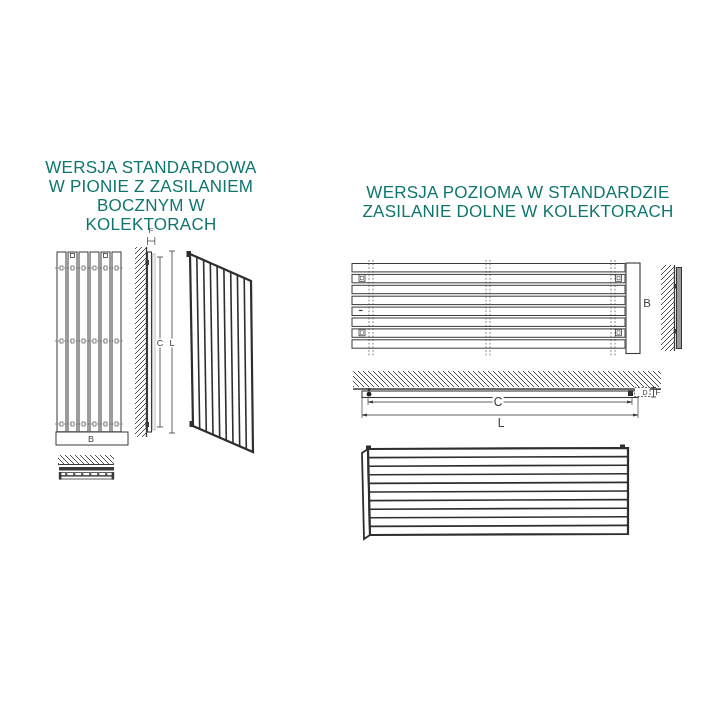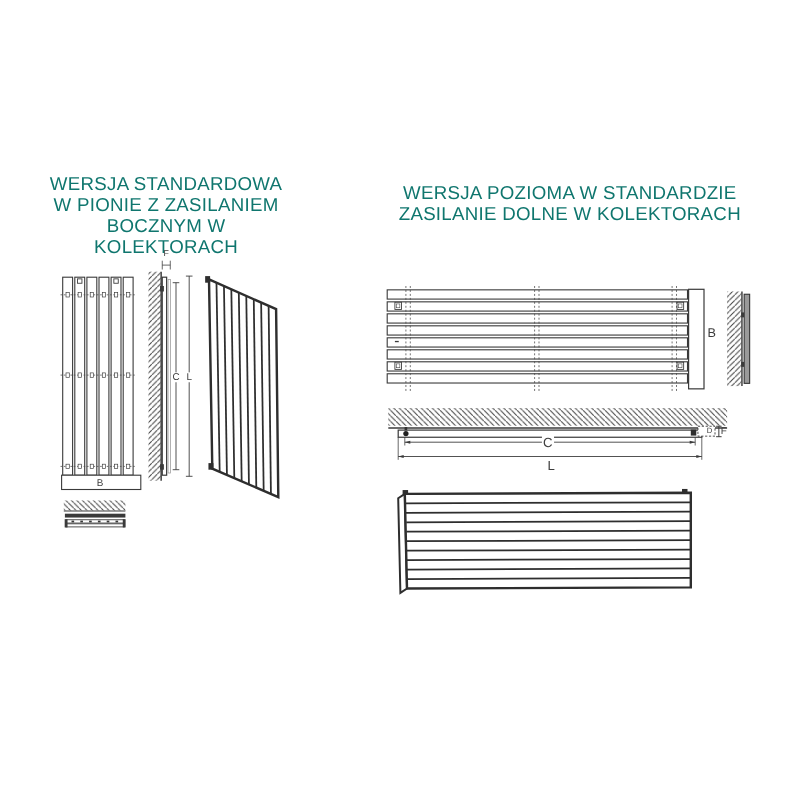--- a/index.html
+++ b/index.html
@@ -5,21 +5,21 @@
   html,body{margin:0;padding:0;}
   .page{
     position:relative;width:720px;height:720px;background:#ffffff;
     font-family:"Liberation Sans",sans-serif;overflow:hidden;
   }
   .title{
     position:absolute;color:#0f766e;font-size:17px;line-height:19px;
     font-weight:400;letter-spacing:.25px;text-align:center;white-space:pre-line;
   }
   .title-left{left:44px;top:158px;width:214px;}
-  .title-right{left:360px;top:166px;width:316px;}
+  .title-right{left:360px;top:183px;width:316px;}
   svg{position:absolute;overflow:visible;}
   .lbl{
     position:absolute;transform:translate(-50%,-50%);
     color:#3d3d3d;line-height:1;font-weight:500;
   }
   .bg{background:#ffffff;padding:0 1px;}
   .s7{font-size:7px;}
   .s8{font-size:8px;}
   .s9{font-size:9px;}
   .s11{font-size:11.5px;}

